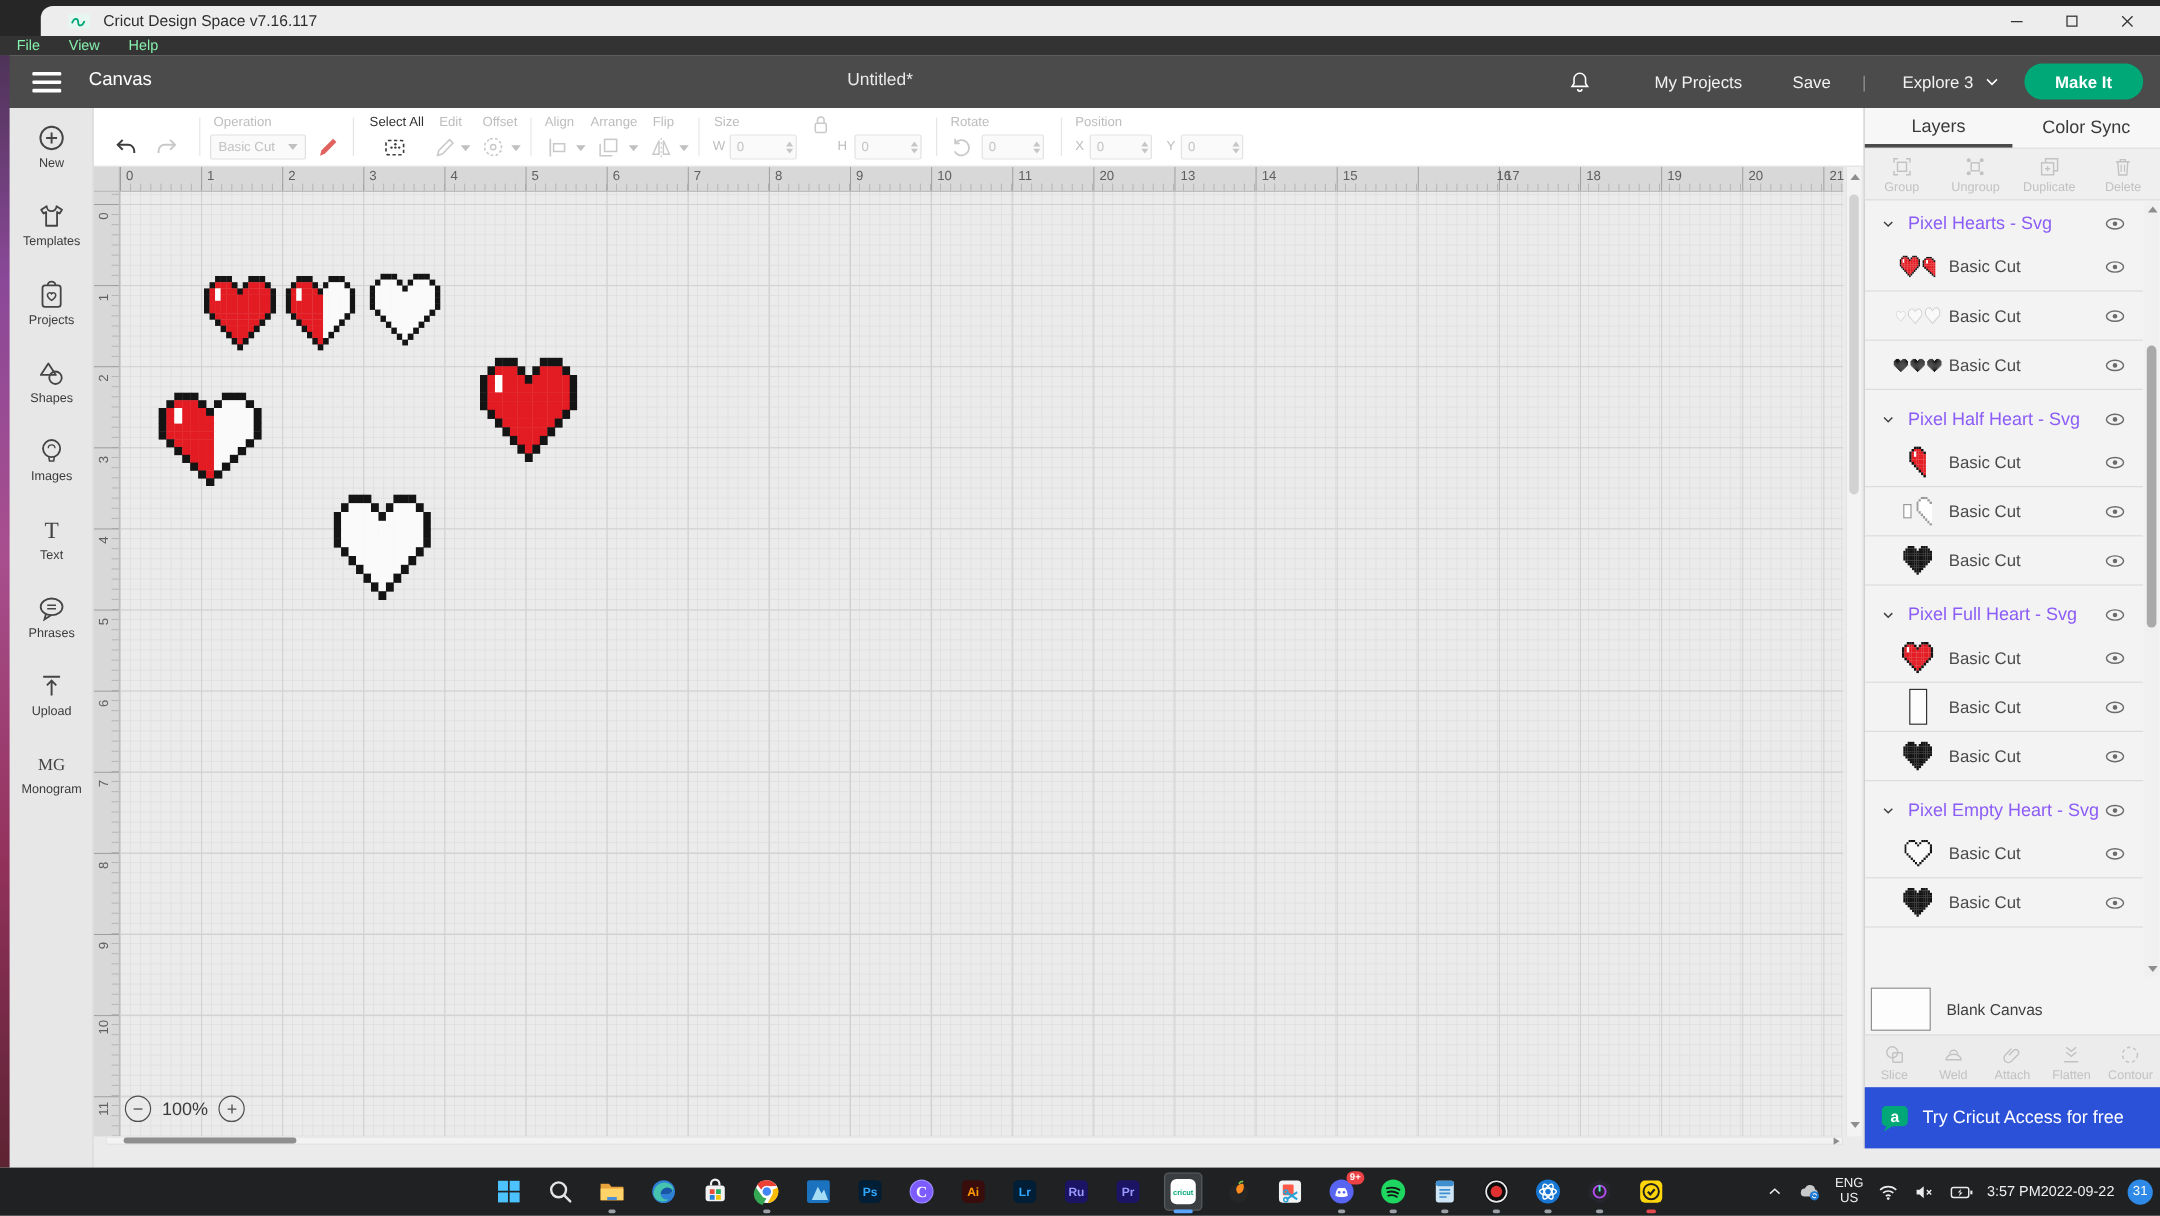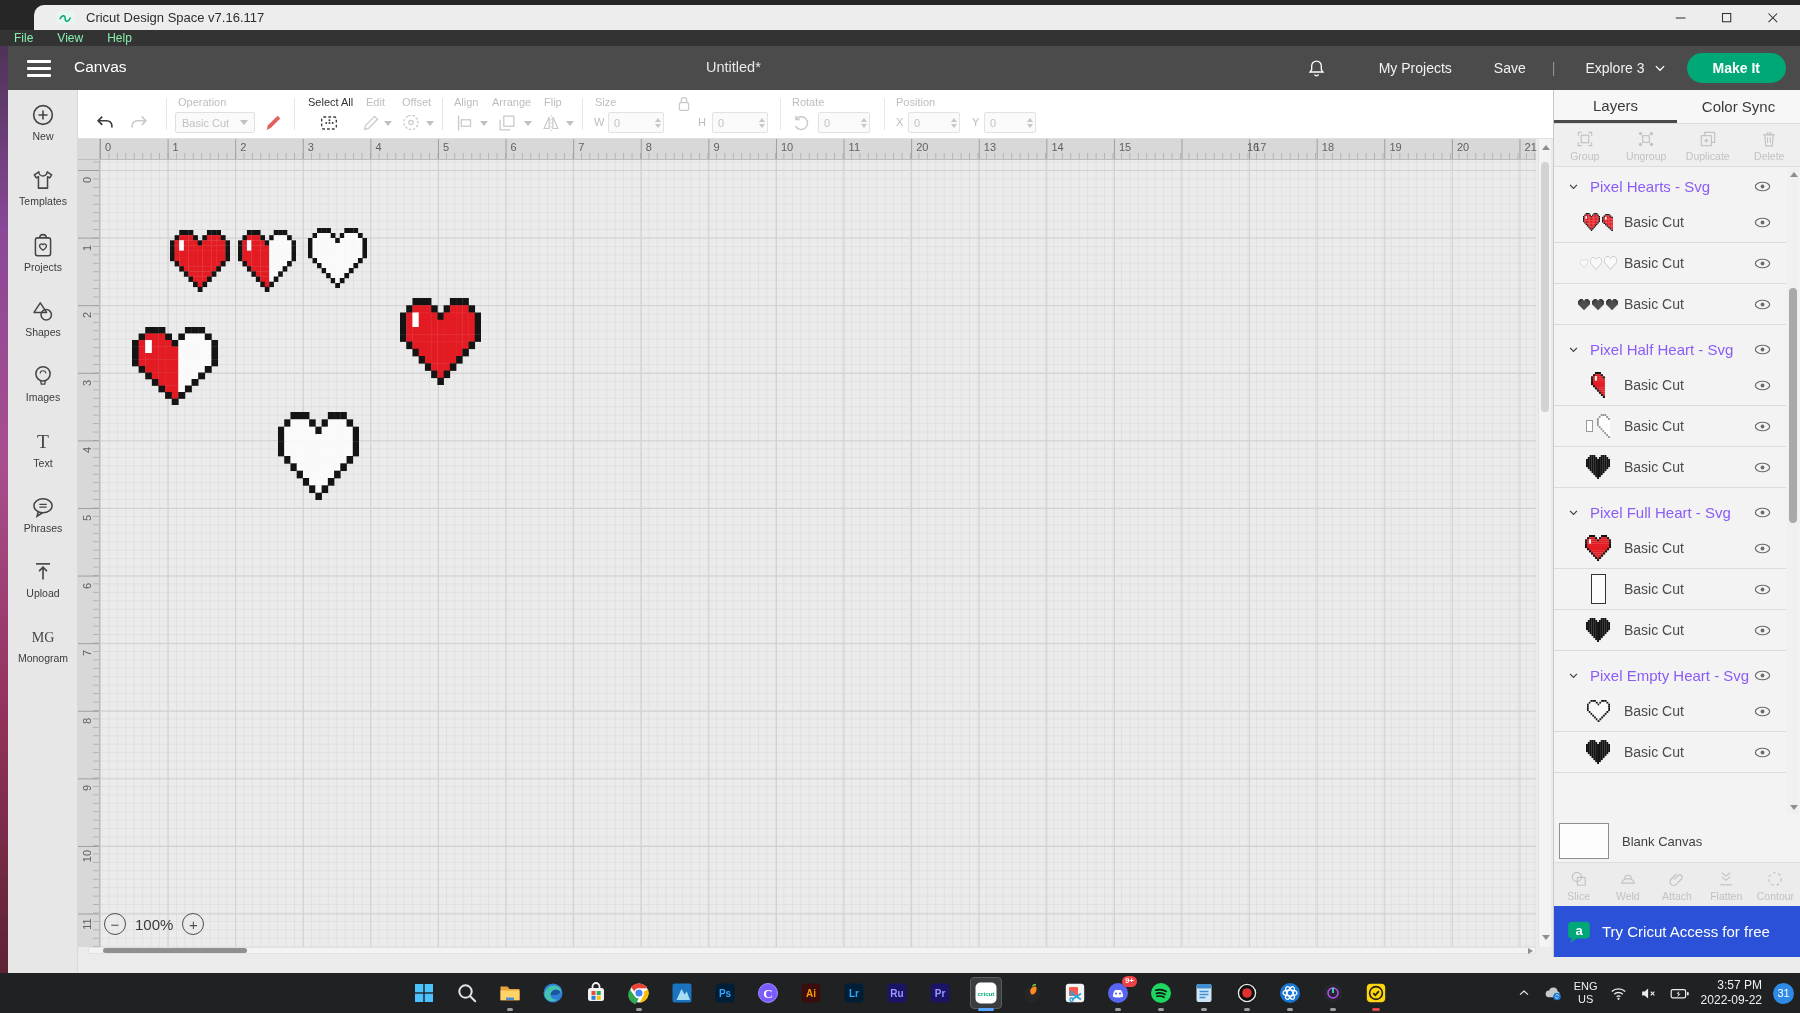--- a/index.html
+++ b/index.html
@@ -125,21 +125,21 @@
   .task-ic.active{background:#3b3e41;border:1px solid #5a5d60;border-radius:4px;width:30px;height:30px;}
   .indicator{position:absolute;bottom:-5px;left:50%;transform:translateX(-50%);height:3px;border-radius:2px;}
   .indicator.gray{width:6px;background:#9aa0a6;}
   .indicator.blue{width:16px;background:#58a6ff;bottom:-3px;}
   .indicator.red{width:8px;background:#e0484e;}
   .task-badge{position:absolute;top:-4px;right:-6px;background:#ed4245;color:#fff;font-size:8px;font-weight:bold;
               border-radius:7px;padding:1px 3px;line-height:1.1;}
   .tray{position:absolute;right:6px;top:0;height:40px;display:flex;align-items:center;gap:11px;z-index:56;}
   .tray .lang{display:flex;flex-direction:column;align-items:center;line-height:1.15;}
   .tray .lang span{font-size:11px;color:#f0f0f0;}
-  .clock{display:flex;flex-direction:column;align-items:flex-end;line-height:1.25;}
+  .clock{display:flex;flex-direction:row;align-items:flex-end;line-height:1.25;}
   .clock span{font-size:12px;color:#f0f0f0;}
   .count-badge{width:21px;height:21px;border-radius:50%;background:#2e8ae6;color:#fff;font-size:11px;
                display:flex;align-items:center;justify-content:center;}
   .chevup{color:#eee;display:flex;}
   .ic{display:inline-flex;align-items:center;justify-content:center;}
 </style>
 </head>
 <body>
 
 <div id="screen">

